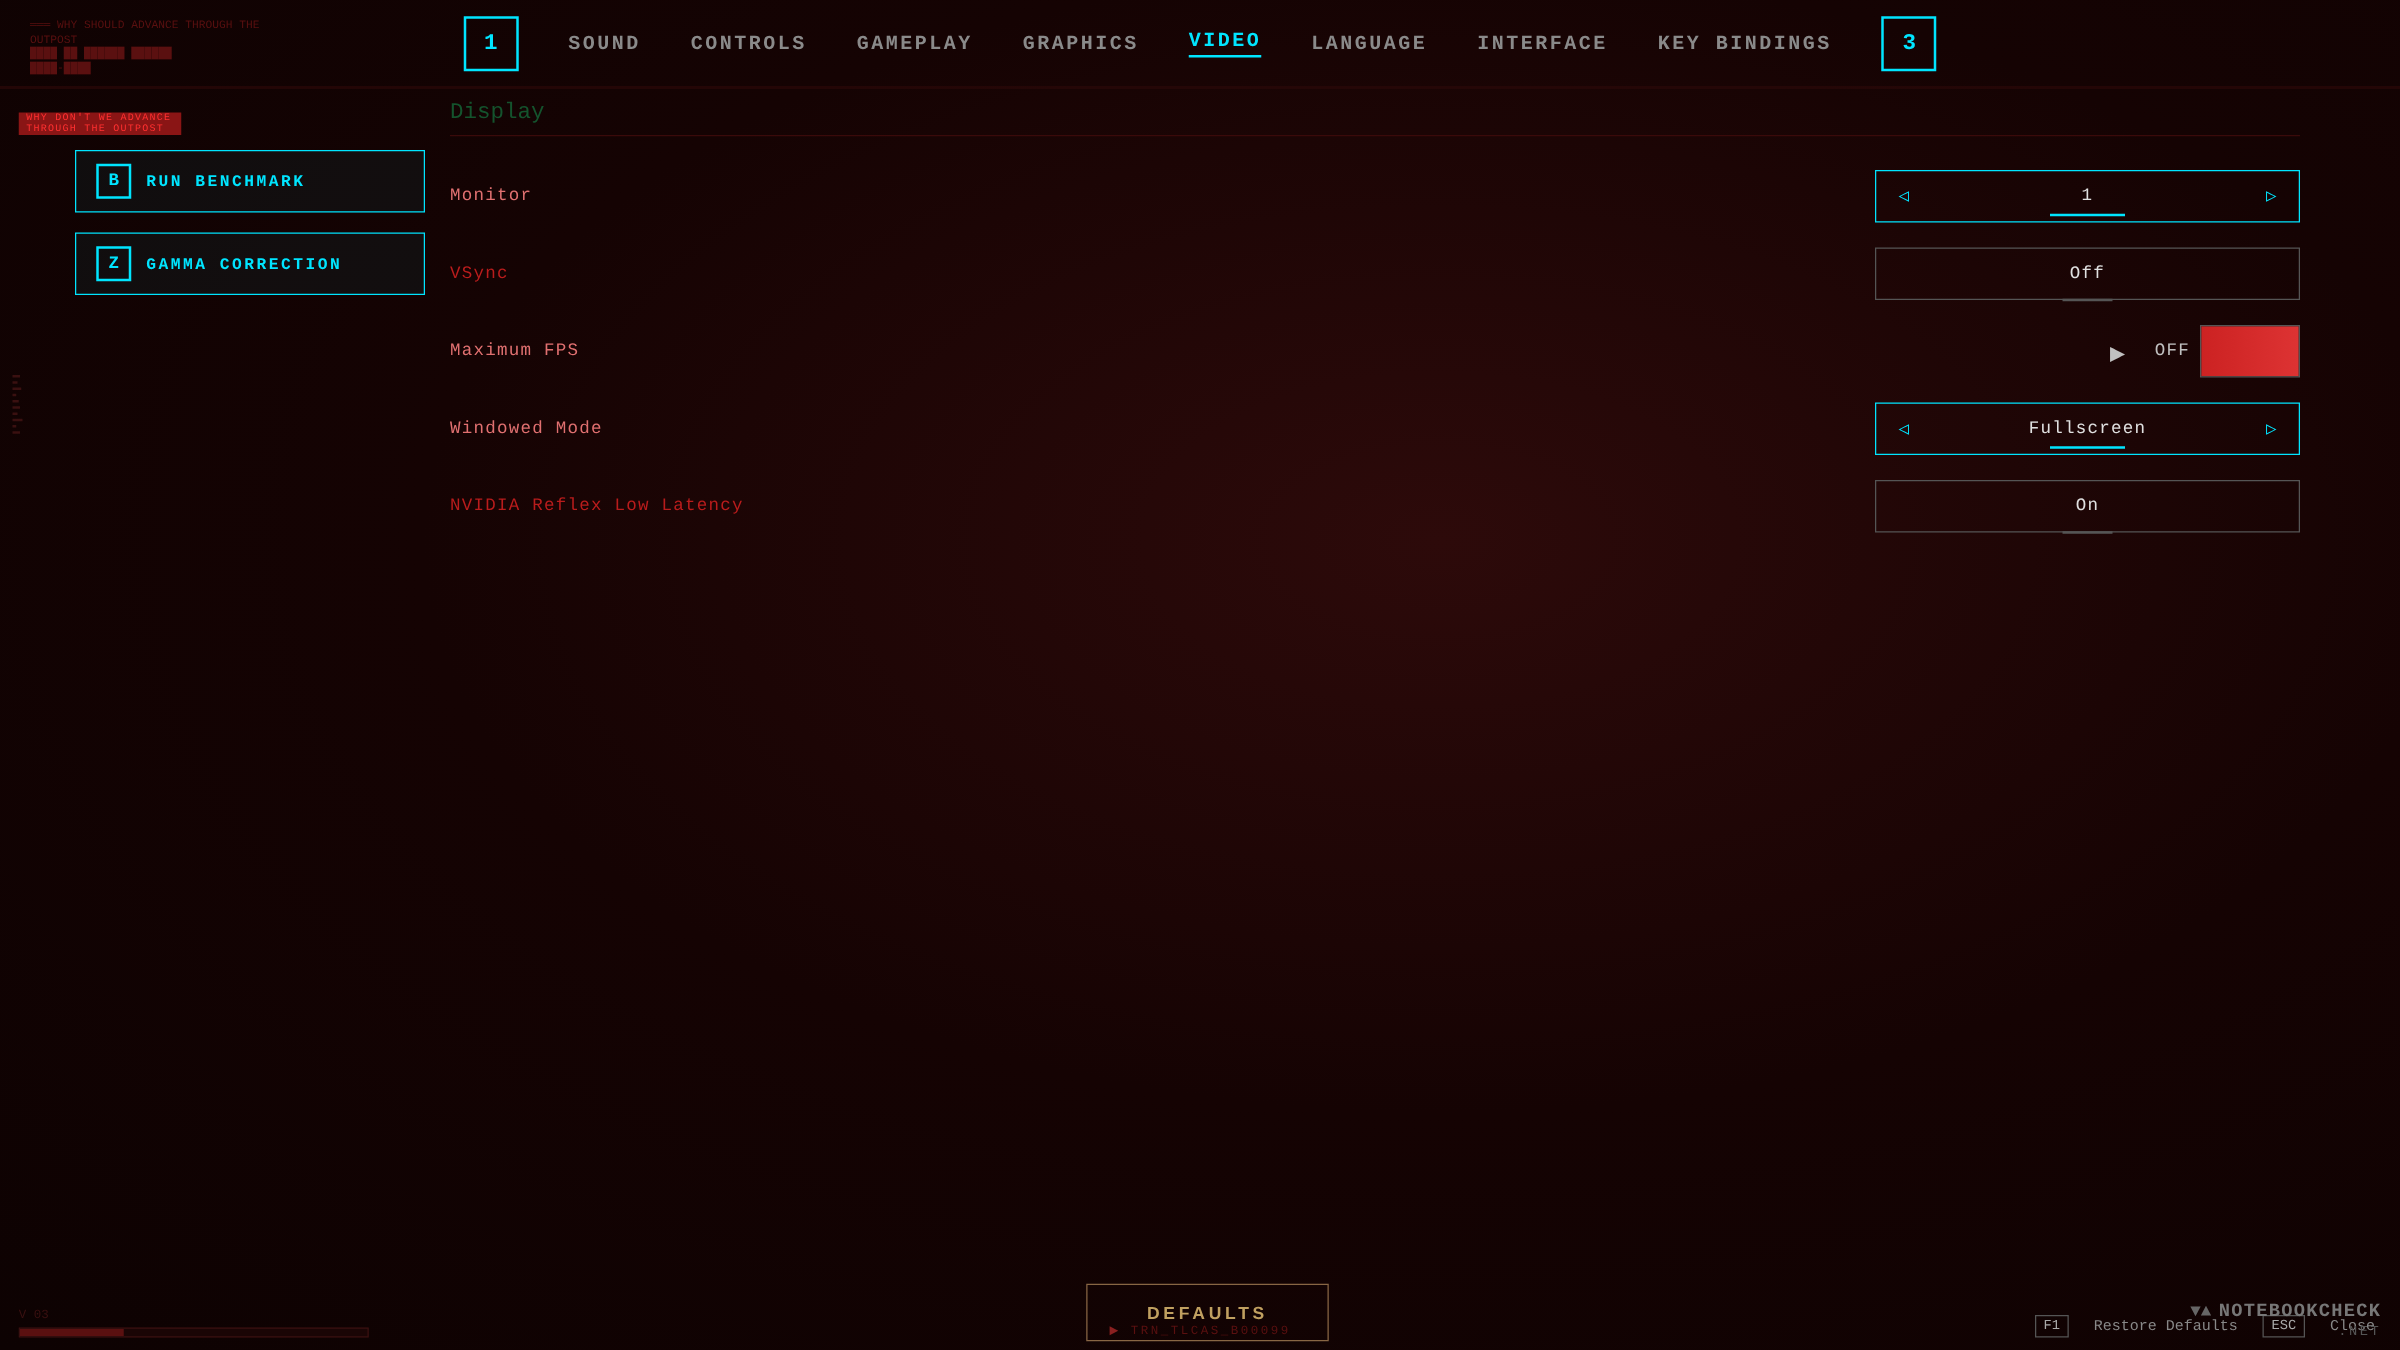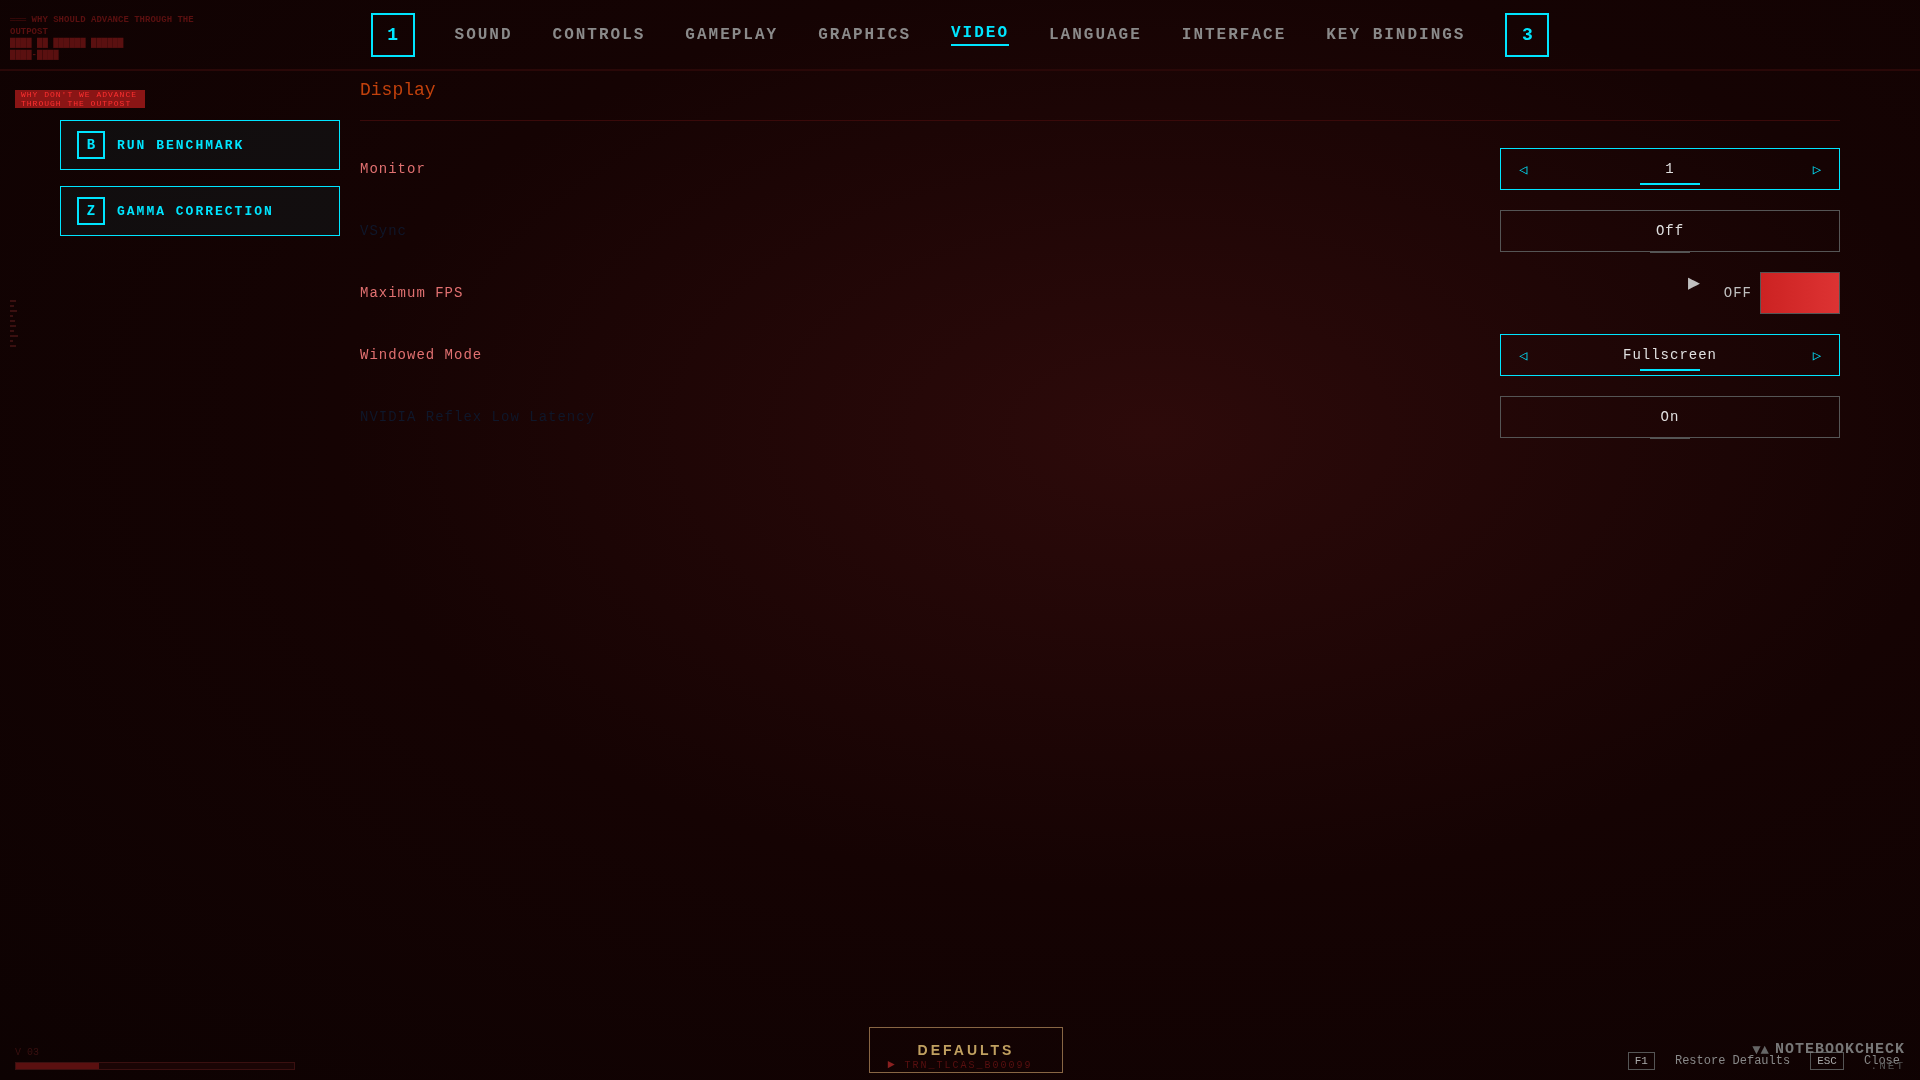--- a/index.html
+++ b/index.html
@@ -60,23 +60,22 @@
     .left-sidebar {
       position: absolute;
       top: 120px;
       left: 60px;
       width: 280px;
     }
 
     .logo-area {
       position: absolute;
       top: 15px;
-      left: 10px;
+      left: 24px;
       width: 200px;
-      font-weight: bold;
     }
 
     .logo-lines {
       color: #5a1010;
       font-size: 9px;
       line-height: 1.3;
     }
 
     .logo-bar {
       position: absolute;
@@ -137,25 +136,25 @@
     
     .main-content {
       position: absolute;
       top: 80px;
       left: 360px;
       right: 80px;
       bottom: 80px;
     }
 
     .section-title {
-      color: #c2410c;
+      color: #14532d;
       font-size: 18px;
       font-weight: normal;
       margin-bottom: 24px;
-      padding-bottom: 20px;
+      padding-bottom: 8px;
       border-bottom: 1px solid #3a0a0a;
     }
 
     .settings-area {
       margin-top: 20px;
     }
 
     .setting-row {
       display: flex;
       align-items: center;
@@ -164,21 +163,21 @@
       min-height: 48px;
     }
 
     .setting-label {
       color: #e07070;
       font-size: 14px;
       letter-spacing: 1px;
     }
 
     .setting-label.white {
-      color: #0f172a;
+      color: #b91c1c;
       text-align: center;
     }
 
     .setting-control {
       width: 340px;
     }
 
     
     .arrow-selector {
       display: flex;

